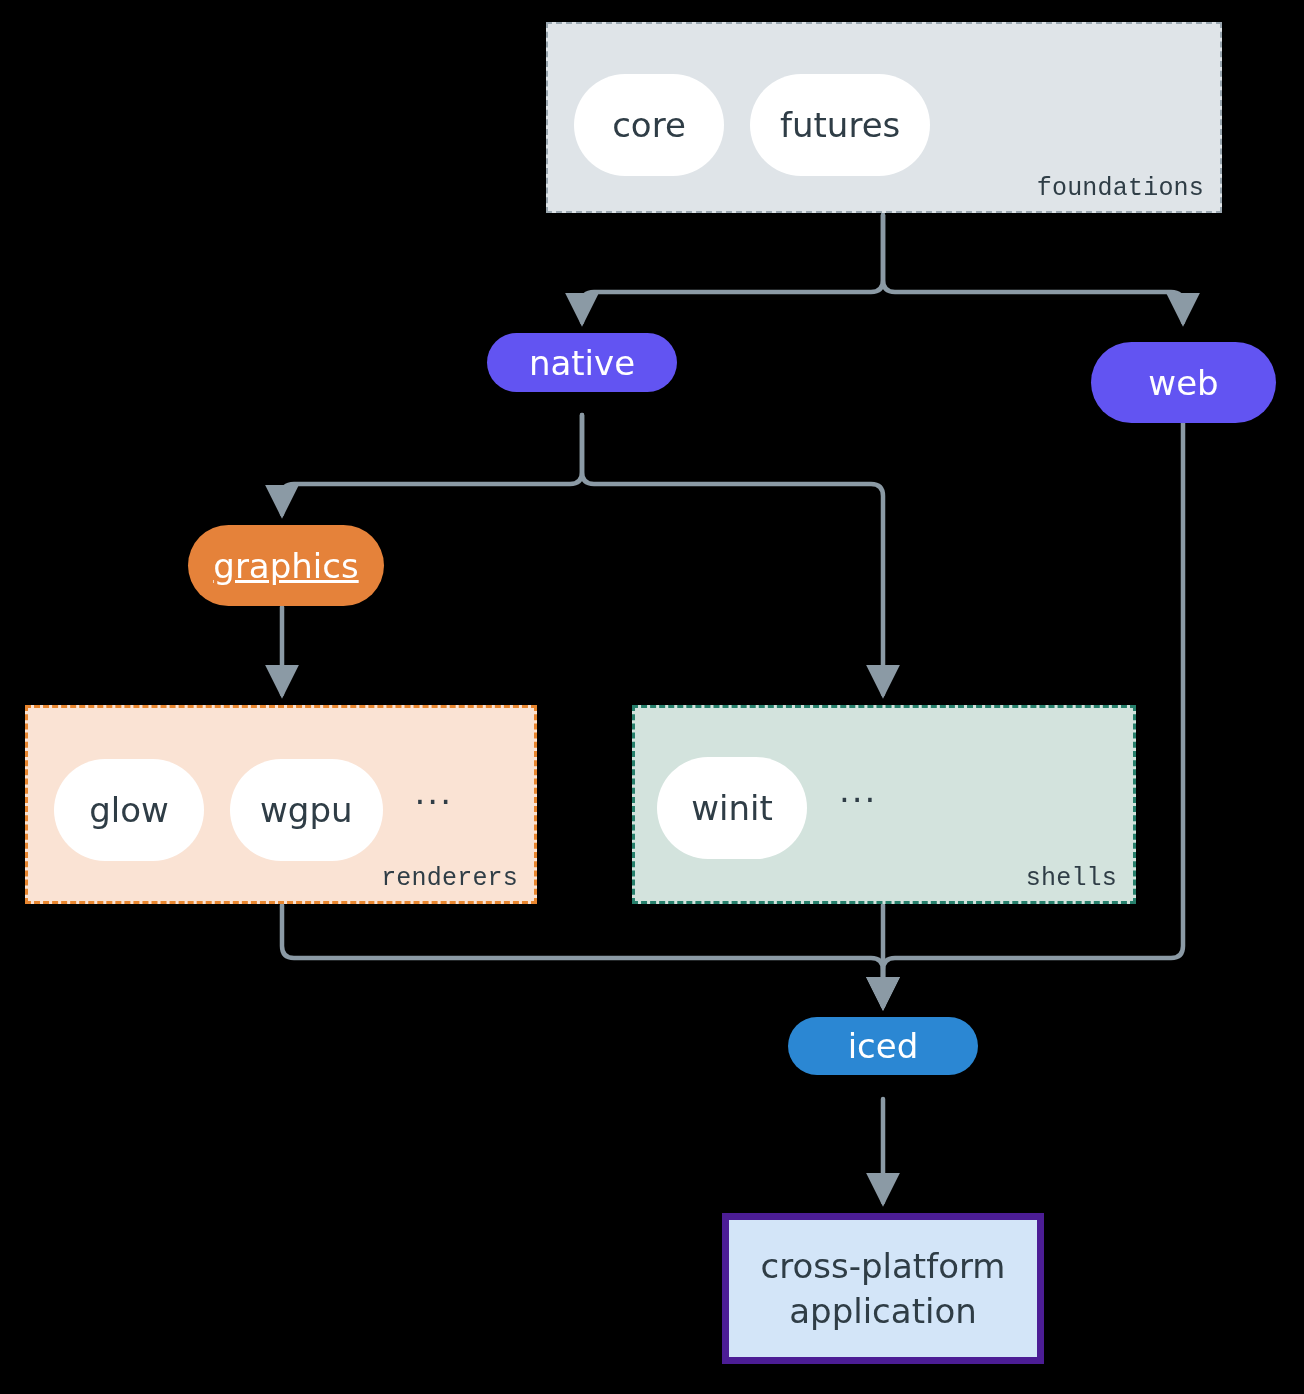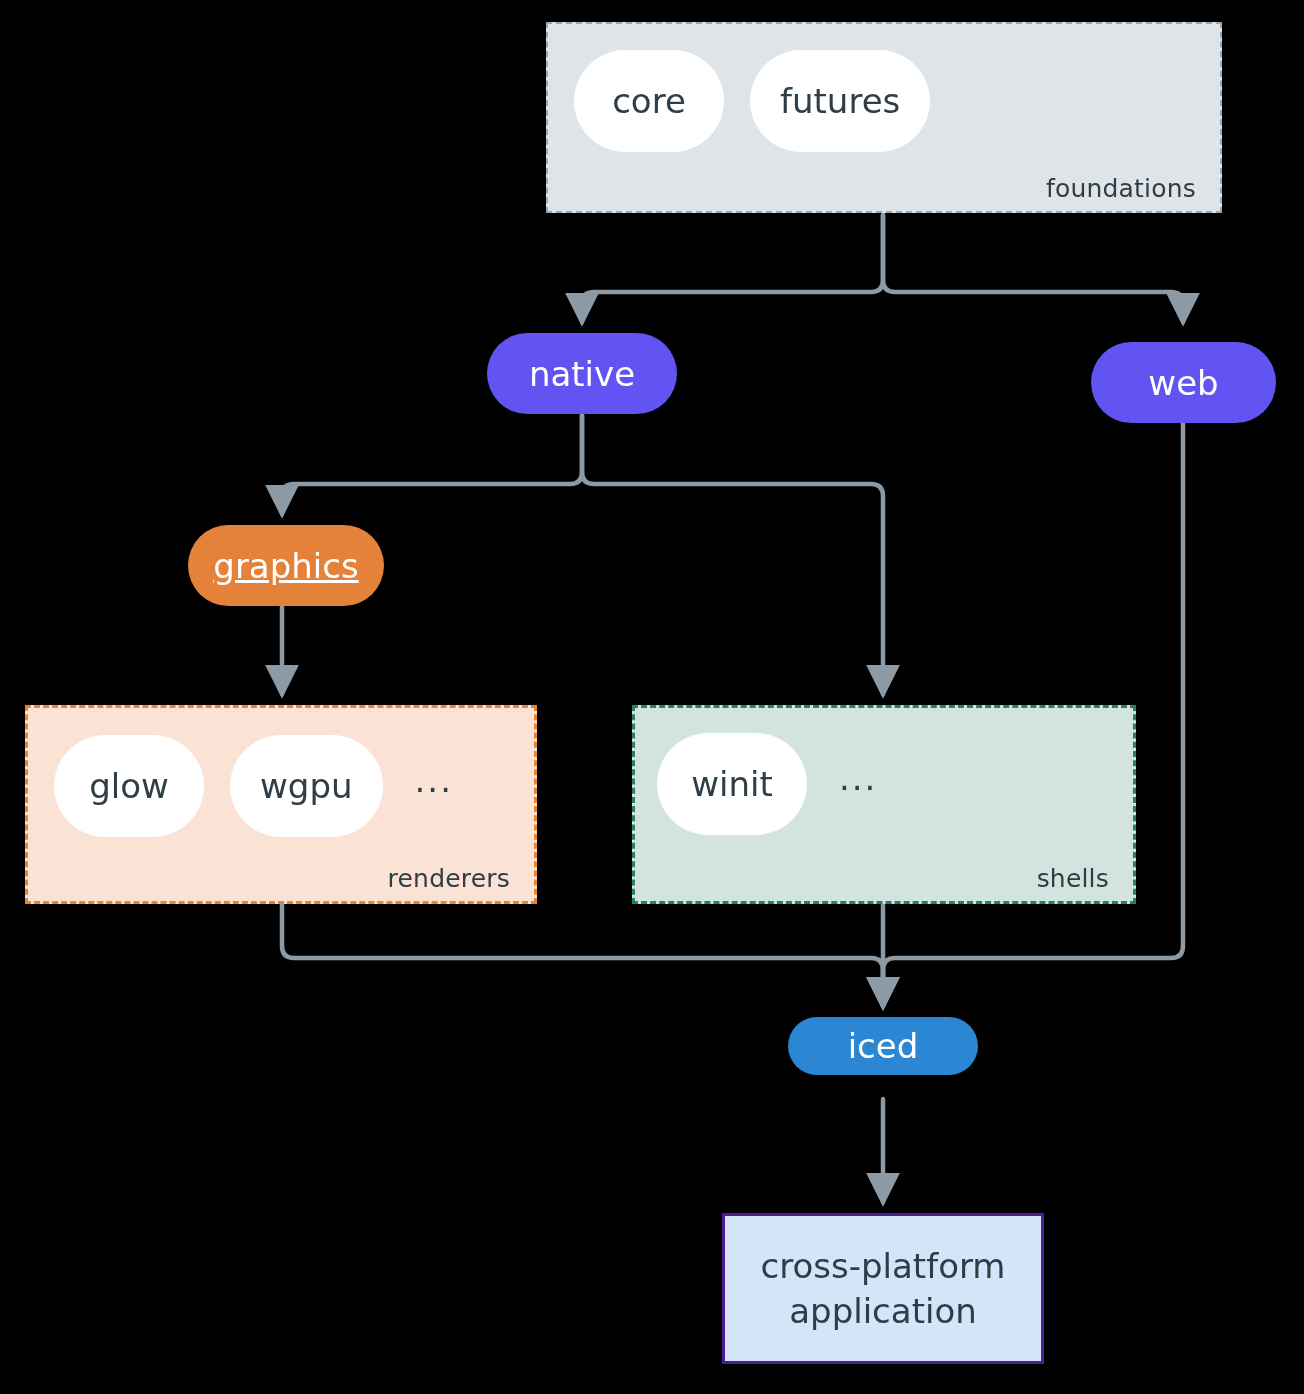--- a/index.html
+++ b/index.html
@@ -26,26 +26,27 @@
     pointer-events: none;
   }
 
   
   .group {
     position: absolute;
     box-sizing: border-box;
   }
   .group-label {
     position: absolute;
-    right: 24px;
+    right: 16px;
     bottom: 8px;
     font-size: 25px;
     color: #2f3d46;
     letter-spacing: 0.2px;
     white-space: nowrap;
+    font-family: Liberation Mono, monospace;
   }
   .pill-row {
     position: absolute;
     display: flex;
     align-items: center;
     gap: 26px;
   }
 
   
   #group-foundations {
@@ -87,20 +88,21 @@
     height: 102px;
     min-width: 150px;
     padding: 0 30px;
     display: flex;
     align-items: center;
     justify-content: center;
     font-size: 34px;
     color: #2f3d46;
     box-sizing: border-box;
     white-space: nowrap;
+    margin-top: 24px;
   }
   .ellipsis {
     font-size: 34px;
     color: #2f3d46;
     line-height: 1;
     padding: 0 6px;
     letter-spacing: 2px;
     align-self: center;
     margin-top: -12px;
   }
@@ -111,21 +113,21 @@
     border-radius: 999px;
     display: flex;
     align-items: center;
     justify-content: center;
     font-size: 34px;
     color: #ffffff;
     box-sizing: border-box;
     white-space: nowrap;
   }
   #node-native {
-    left: 487px;  top: 333px;  width: 190px;  height: 81px;
+    left: 487px;  top: 333px;  width: 190px;  height: 59px;
     background: #6254f2;
   }
   #node-web {
     left: 1091px; top: 333px;  width: 185px;  height: 81px;
     background: #6254f2;
     margin-top: 9px;
   }
   #node-graphics {
     left: 188px;  top: 525px;  width: 196px;  height: 81px;
     background: #e5823a;
@@ -137,21 +139,21 @@
   }
 
   
   #node-application {
     position: absolute;
     left: 722px;
     top: 1213px;
     width: 322px;
     height: 151px;
     background: #d3e5f8;
-    border: 3px solid #4c1d95;
+    border: 7px solid #4c1d95;
     box-sizing: border-box;
     display: flex;
     flex-direction: column;
     align-items: center;
     justify-content: center;
     font-size: 34px;
     color: #2f3d46;
     line-height: 1.32;
     text-align: center;
   }

